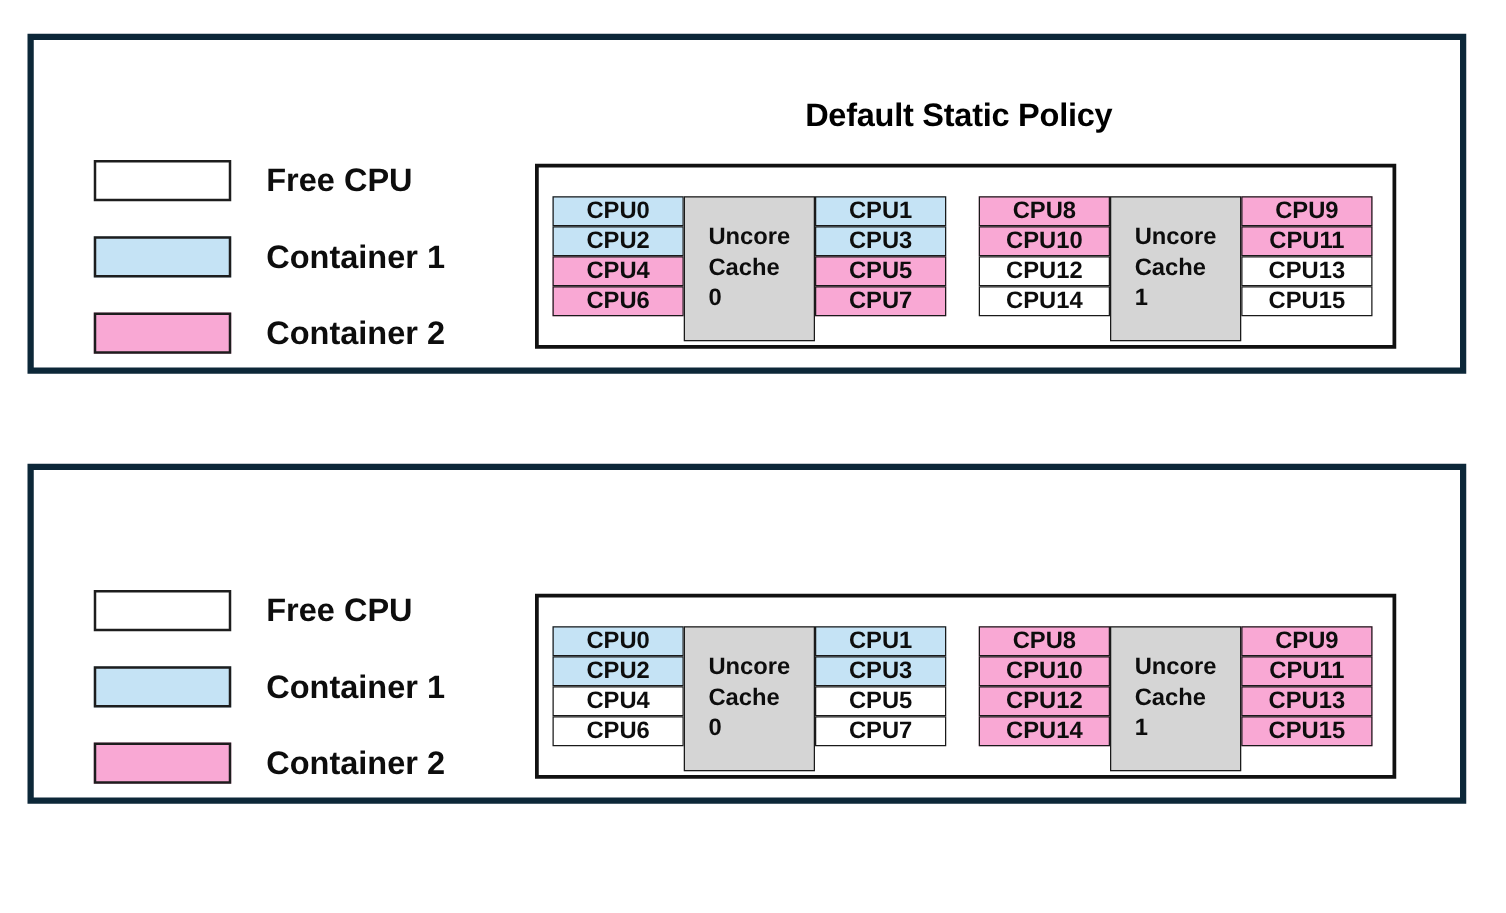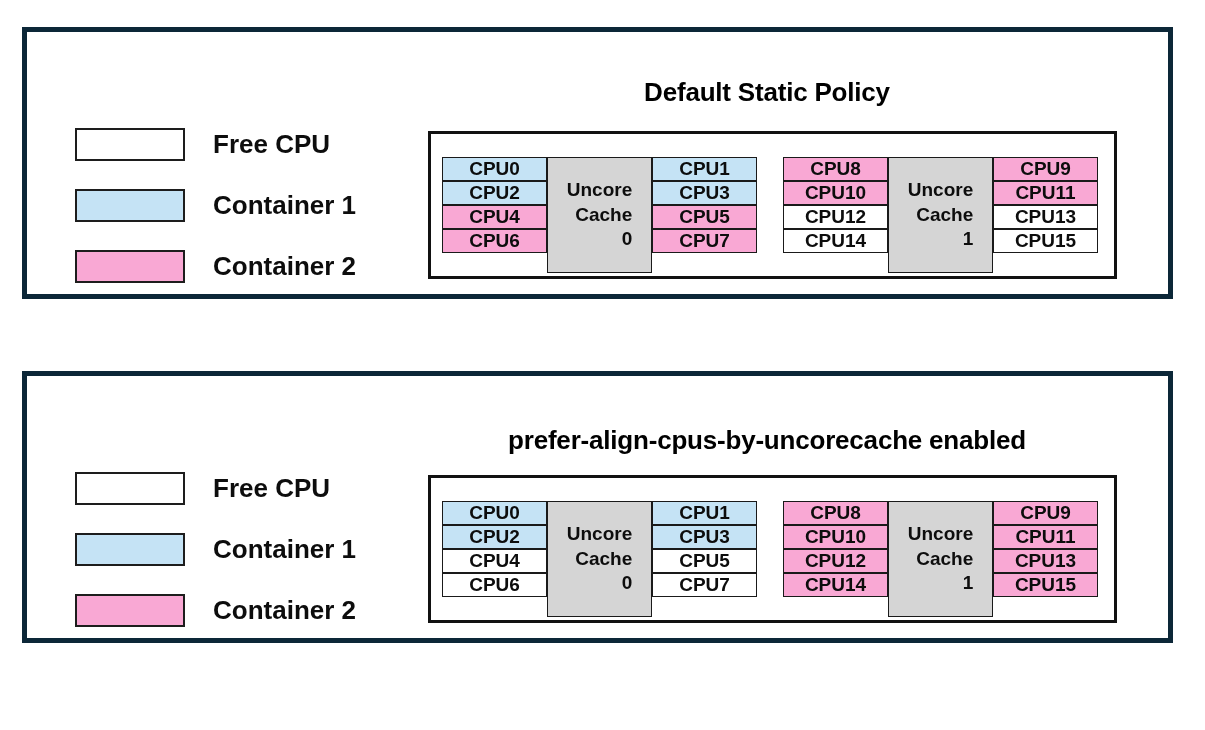--- a/index.html
+++ b/index.html
@@ -35,21 +35,21 @@
   .cpu-col { display:flex; flex-direction:column; width:105px; }
   .cpu-cell {
     height:29px; width:105px; border:1.5px solid #1a1a1a;
     display:flex; align-items:center; justify-content:center;
     font-size:19px; font-weight:bold; color:#0d0d0d;
   }
   .cache-cell {
     width:105px; height:116px; border:1.5px solid #1a1a1a;
     background:#d5d5d5;
     display:flex; align-items:center; justify-content:center;
-    text-align:right; white-space:pre-line;
+    text-align:left; white-space:pre-line;
     font-size:19px; font-weight:bold; color:#0d0d0d; line-height:1.3;
   }
 
   [data-owner="free"]       { background:#ffffff; }
   [data-owner="container1"] { background:#c5e3f5; }
   [data-owner="container2"] { background:#f9a8d4; }
 </style>
 </head>
 <body>
 
@@ -104,21 +104,20 @@
         <div class="cpu-cell" data-owner="container2">CPU9</div>
         <div class="cpu-cell" data-owner="container2">CPU11</div>
         <div class="cpu-cell" data-owner="free">CPU13</div>
         <div class="cpu-cell" data-owner="free">CPU15</div>
       </div>
     </div>
   </div>
 </section>
 
 <section class="panel p2">
-  <h2 class="panel-title">prefer-align-cpus-by-uncorecache enabled</h2>
 
   <div class="legend">
     <div class="legend-item">
       <span class="legend-swatch" data-owner="free"></span>
       <span class="legend-label">Free CPU</span>
     </div>
     <div class="legend-item">
       <span class="legend-swatch" data-owner="container1"></span>
       <span class="legend-label">Container 1</span>
     </div>

